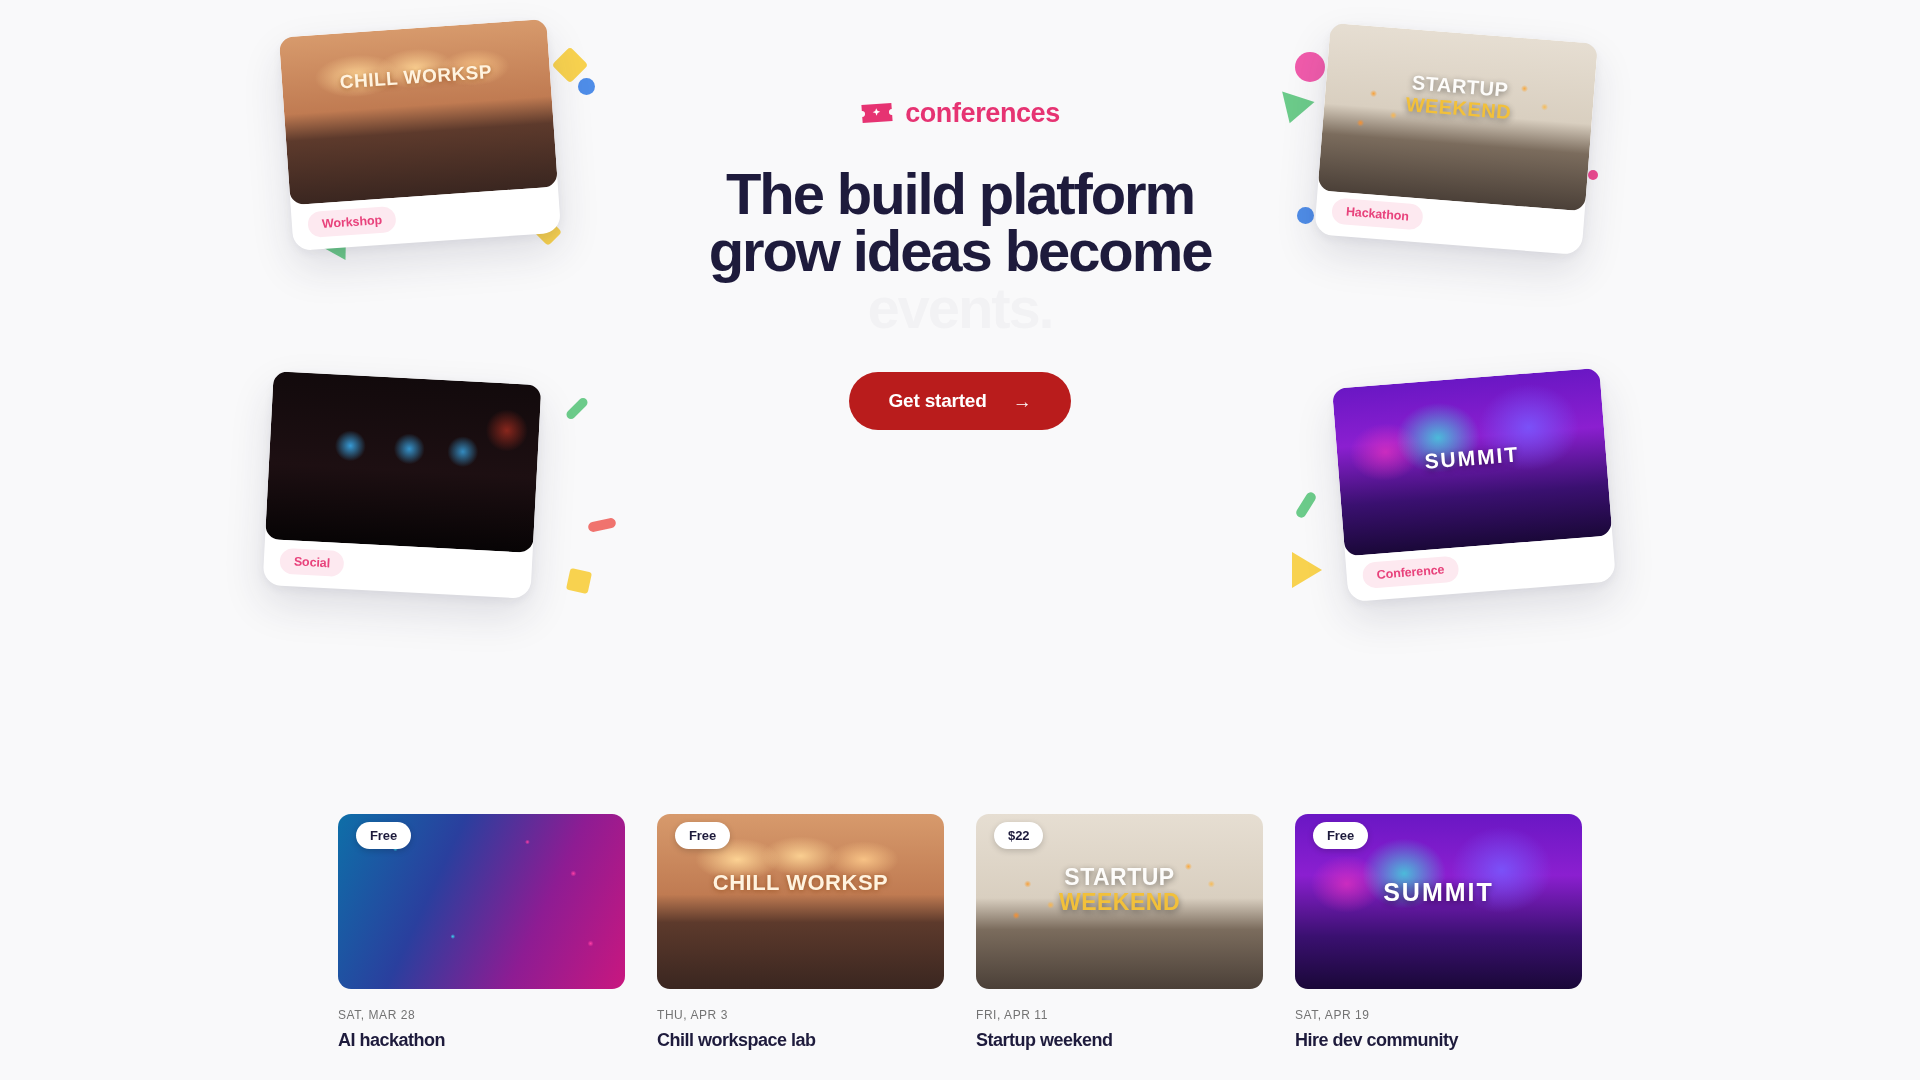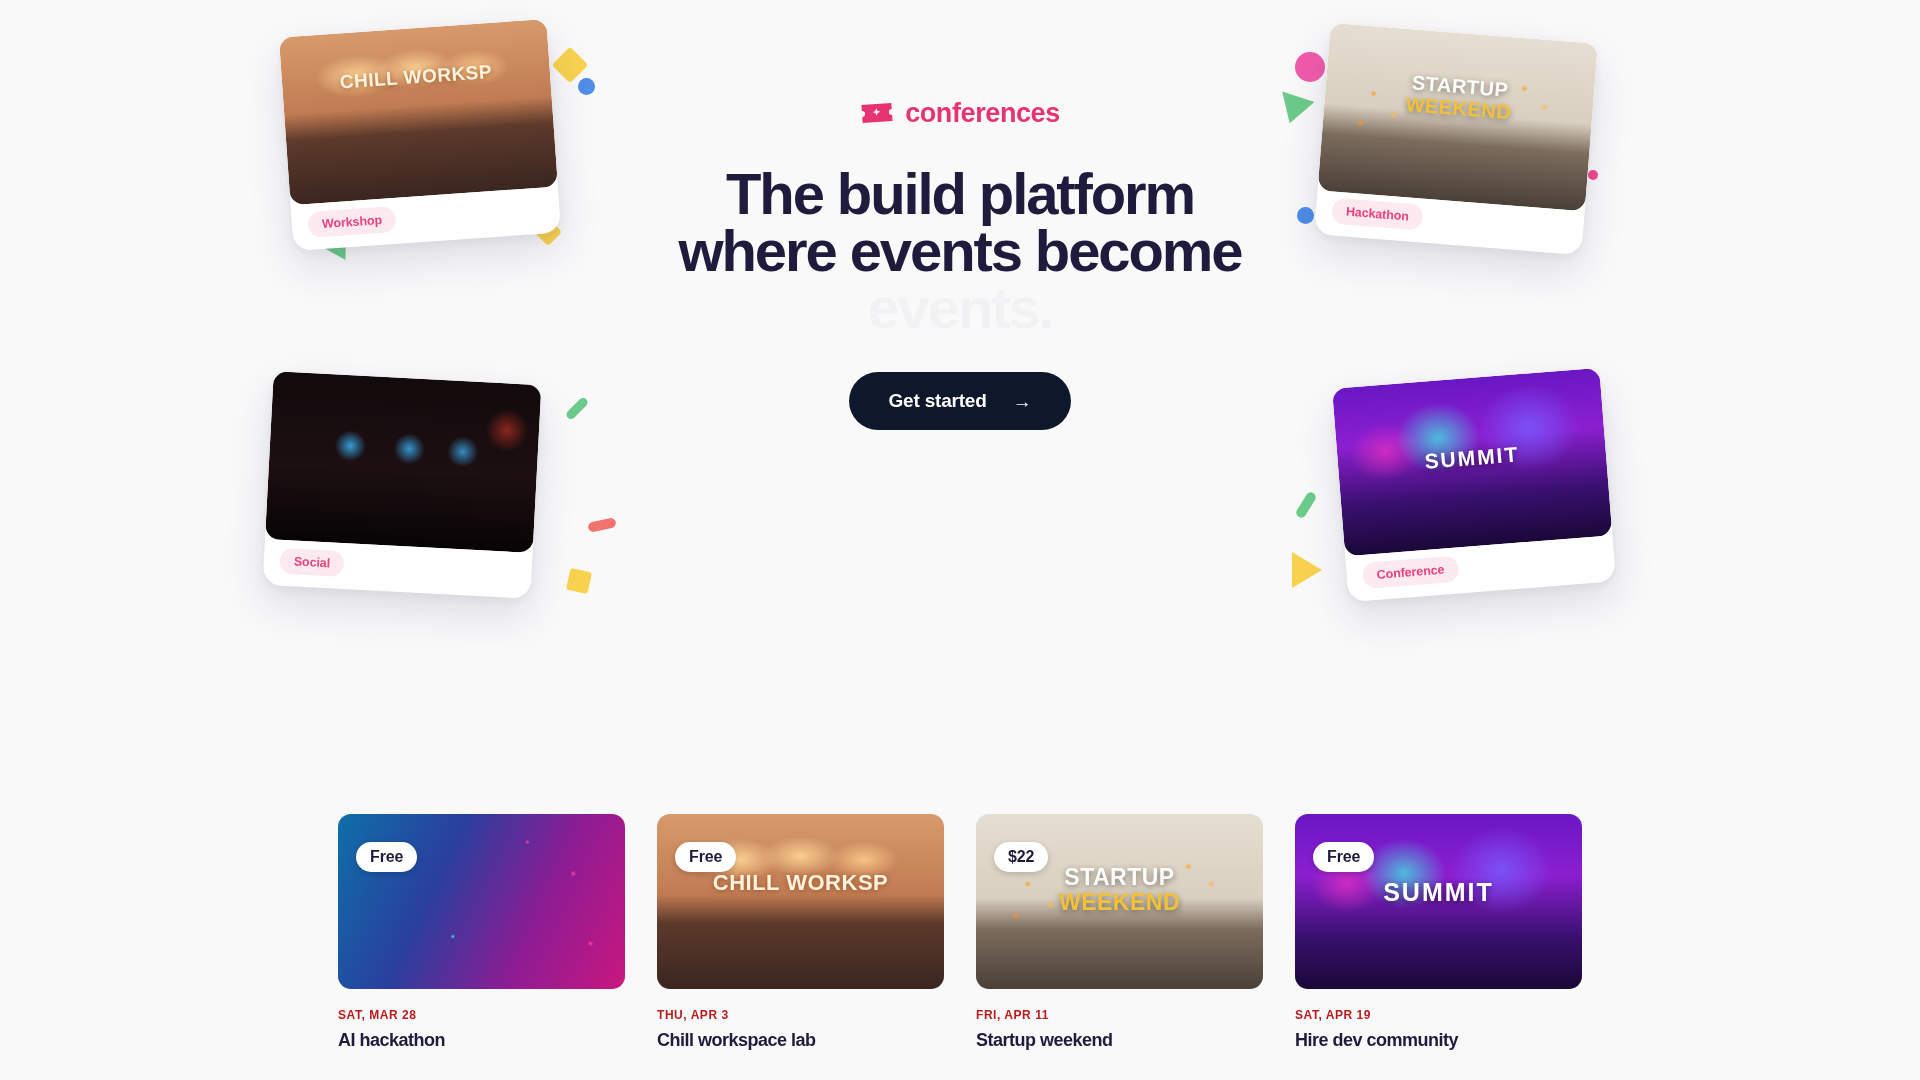--- a/index.html
+++ b/index.html
@@ -77,21 +77,21 @@
     letter-spacing: -0.15px;
     padding: 0 8px;
   }
 
   
   .cta-wrap { margin-top: 36px; display: flex; justify-content: center; }
   .cta {
     display: inline-flex;
     align-items: center;
     gap: 26px;
-    background: #0f172a;
+    background: #b91c1c;
     color: #ffffff;
     border: none;
     border-radius: 999px;
     padding: 18px 40px;
     font-size: 19px;
     font-weight: 700;
     letter-spacing: -0.2px;
     font-family: "Liberation Sans", sans-serif;
     cursor: pointer;
   }
@@ -231,36 +231,36 @@
       radial-gradient(circle 4px at 20% 20%, #39d8f0, transparent 60%),
       radial-gradient(circle 4px at 66% 16%, #ff3ea5, transparent 60%),
       radial-gradient(circle 5px at 82% 34%, #ff3ea5, transparent 60%),
       radial-gradient(circle 4px at 40% 70%, #39d8f0, transparent 60%),
       radial-gradient(circle 5px at 88% 74%, #ff3ea5, transparent 60%),
       linear-gradient(115deg,#0e6fa8 0%,#2a3f9e 35%,#8e1c93 68%,#c9177f 100%);
   }
   .evbadge {
     position: absolute;
     left: 18px;
-    top: 28px;
+    top: 8px;
     background: #ffffff;
     color: #1e1b3c;
-    font-size: 16px;
+    font-size: 13px;
     font-weight: 700;
     border-radius: 999px;
     padding: 6px 14px;
     box-shadow: 0 2px 6px rgba(0,0,0,.18);
     letter-spacing: -0.1px;
   }
   .evdate {
     margin-top: 19px;
     font-size: 12px;
-    font-weight: 700;
+    font-weight: 400;
     letter-spacing: 0.55px;
-    color: #b91c1c;
+    color: #737373;
     text-transform: uppercase;
   }
   .evtitle {
     margin-top: 8px;
     font-size: 18px;
     font-weight: 800;
     letter-spacing: -0.5px;
     color: #1e1b3c;
     white-space: nowrap;
     overflow: hidden;
@@ -334,21 +334,21 @@
         <g transform="rotate(-4 17 12)">
           <path d="M2 3h30v6a3 3 0 0 0 0 6v6H2v-6a3 3 0 0 0 0-6z" fill="#e63372"></path>
           <path d="M16.5 7.2l1.1 2.6 2.7 1.1-2.7 1.1-1.1 2.7-1.1-2.7-2.7-1.1 2.7-1.1z" fill="#ffffff"></path>
         </g>
       </svg>
       <span class="logo-word">conferences</span>
     </div>
 
     <h1 class="headline">
       <span class="line">The build platform</span>
-      <span class="line">where events become</span>
+      <span class="line">grow ideas become</span>
       <span class="line ghost">events.</span>
     </h1>
 
 
     <div class="cta-wrap">
       <button class="cta">
         <span>Get started</span>
         <span class="arrow">→</span>
       </button>
     </div>

